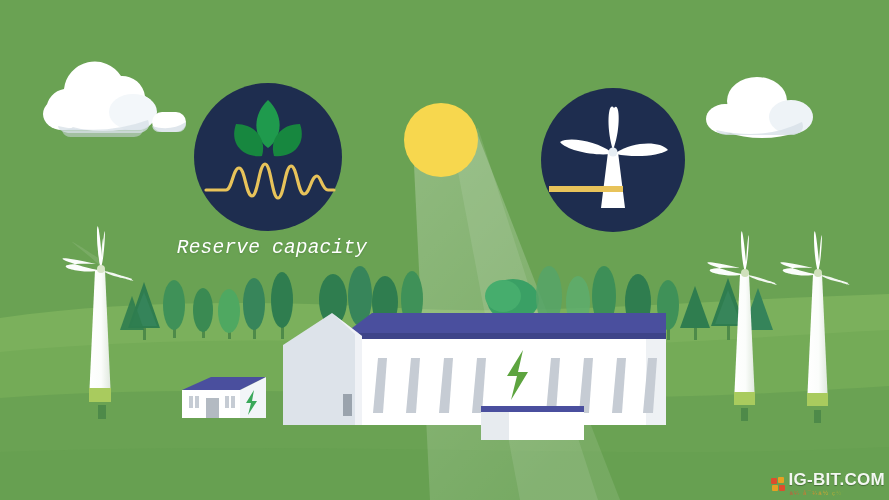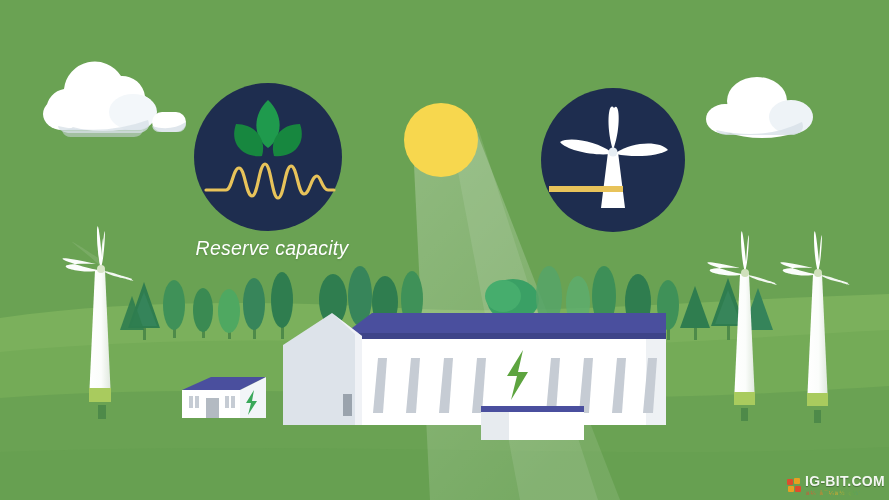--- a/index.html
+++ b/index.html
@@ -5,21 +5,21 @@
   html,body{margin:0;padding:0;background:#222;}
   body{font-family:"Liberation Sans",sans-serif;}
   #stage{
     position:relative;width:889px;height:500px;overflow:hidden;
     background:#6aa253;
   }
   #stage svg.layer{position:absolute;left:0;top:0;width:889px;height:500px;}
   .label{
     position:absolute;
     color:#ffffff;
-    font-family:Liberation Sans, sans-serif;
+    font-family:Liberation Mono, monospace;
     font-style:italic;
     font-weight:400;
     font-size:19.5px;
     line-height:25px;
     letter-spacing:.2px;
     text-align:center;
     white-space:pre;
     text-shadow:0 1px 2px rgba(20,60,20,.18);
     user-select:none;
   }
@@ -36,21 +36,21 @@
     width:15px;height:15px;position:relative;flex:0 0 auto;
   }
   #wm-logo i{position:absolute;display:block;border-radius:1px;}
   #wm-logo i:nth-child(1){left:0;top:1px;width:6px;height:6px;background:#e8472a;}
   #wm-logo i:nth-child(2){left:7px;top:0px;width:6px;height:6px;background:#f2a01d;}
   #wm-logo i:nth-child(3){left:1px;top:8px;width:6px;height:6px;background:#f2a01d;}
   #wm-logo i:nth-child(4){left:8px;top:8px;width:6px;height:6px;background:#e8472a;}
   #wm-text{display:flex;flex-direction:column;line-height:1;}
   #wm-main{
     font-family:"Liberation Sans",sans-serif;
-    font-weight:700;font-size:14px;color:#ffffff;letter-spacing:.3px;
+    font-weight:700;font-size:17px;color:#ffffff;letter-spacing:.3px;
     text-shadow:0 1px 1px rgba(0,0,0,.35);
   }
   #wm-sub{
     margin-top:1px;
     font-family:"Liberation Sans",sans-serif;
     font-size:6px;color:#ffffff;letter-spacing:1.2px;
     background:linear-gradient(90deg,#d7443a,#e07b2c,#e2b12c,#5aa84a,#3f86c6,#7a4fa8);
     padding:1px 1px;
     -webkit-background-clip:text;background-clip:text;
     color:transparent;

